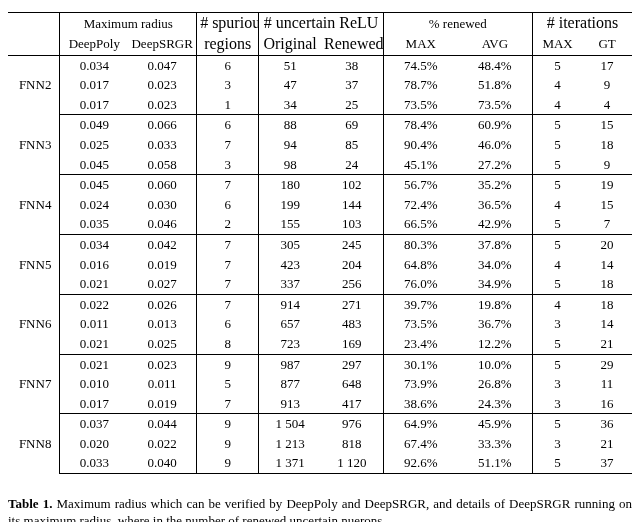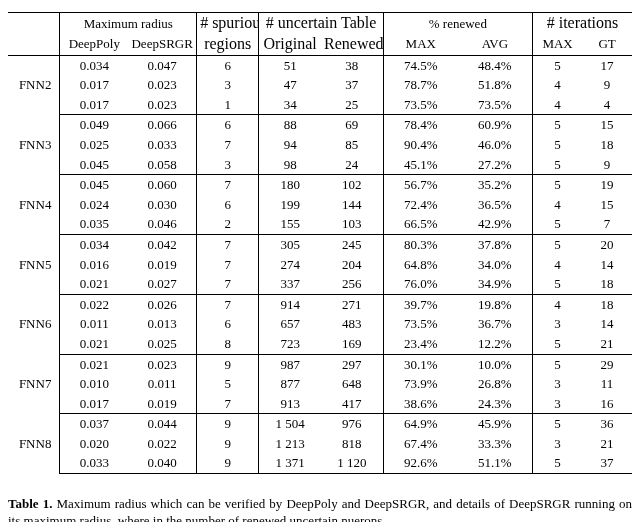--- a/index.html
+++ b/index.html
@@ -80,21 +80,21 @@
       <col class="c-max">
         <col class="c-avg">
         <col class="c-imax">
         <col class="c-igt">
     </colgroup>
     <thead>
       <tr class="top-rule">
         <th class="vr-right"></th>
         <th colspan="2" class="vr-right">Maximum radius</th>
         <th class="vr-right h-small"># spurious</th>
-        <th colspan="2" class="vr-right h-small"># uncertain Table</th>
+        <th colspan="2" class="vr-right h-small"># uncertain ReLU</th>
         <th colspan="2" class="vr-right">% renewed</th>
         <th colspan="2" class="h-small"># iterations</th>
       </tr>
       <tr class="head-rule">
         <th class="vr-right"></th>
         <th>DeepPoly</th>
         <th class="vr-right">DeepSRGR</th>
         <th class="vr-right h-small">regions</th>
         <th class="h-small">Original</th>
         <th class="vr-right h-small">Renewed</th>
@@ -216,21 +216,21 @@
           <td class="num vr-right sep-top">245</td>
           <td class="num sep-top">80.3%</td>
           <td class="num vr-right sep-top">37.8%</td>
           <td class="num sep-top">5</td>
           <td class="num sep-top">20</td>
         </tr>
         <tr>
           <td class="num">0.016</td>
           <td class="num vr-right">0.019</td>
           <td class="num vr-right">7</td>
-          <td class="num">274</td>
+          <td class="num">423</td>
           <td class="num vr-right">204</td>
           <td class="num">64.8%</td>
           <td class="num vr-right">34.0%</td>
           <td class="num">4</td>
           <td class="num">14</td>
         </tr>
         <tr>
           <td class="num">0.021</td>
           <td class="num vr-right">0.027</td>
           <td class="num vr-right">7</td>

